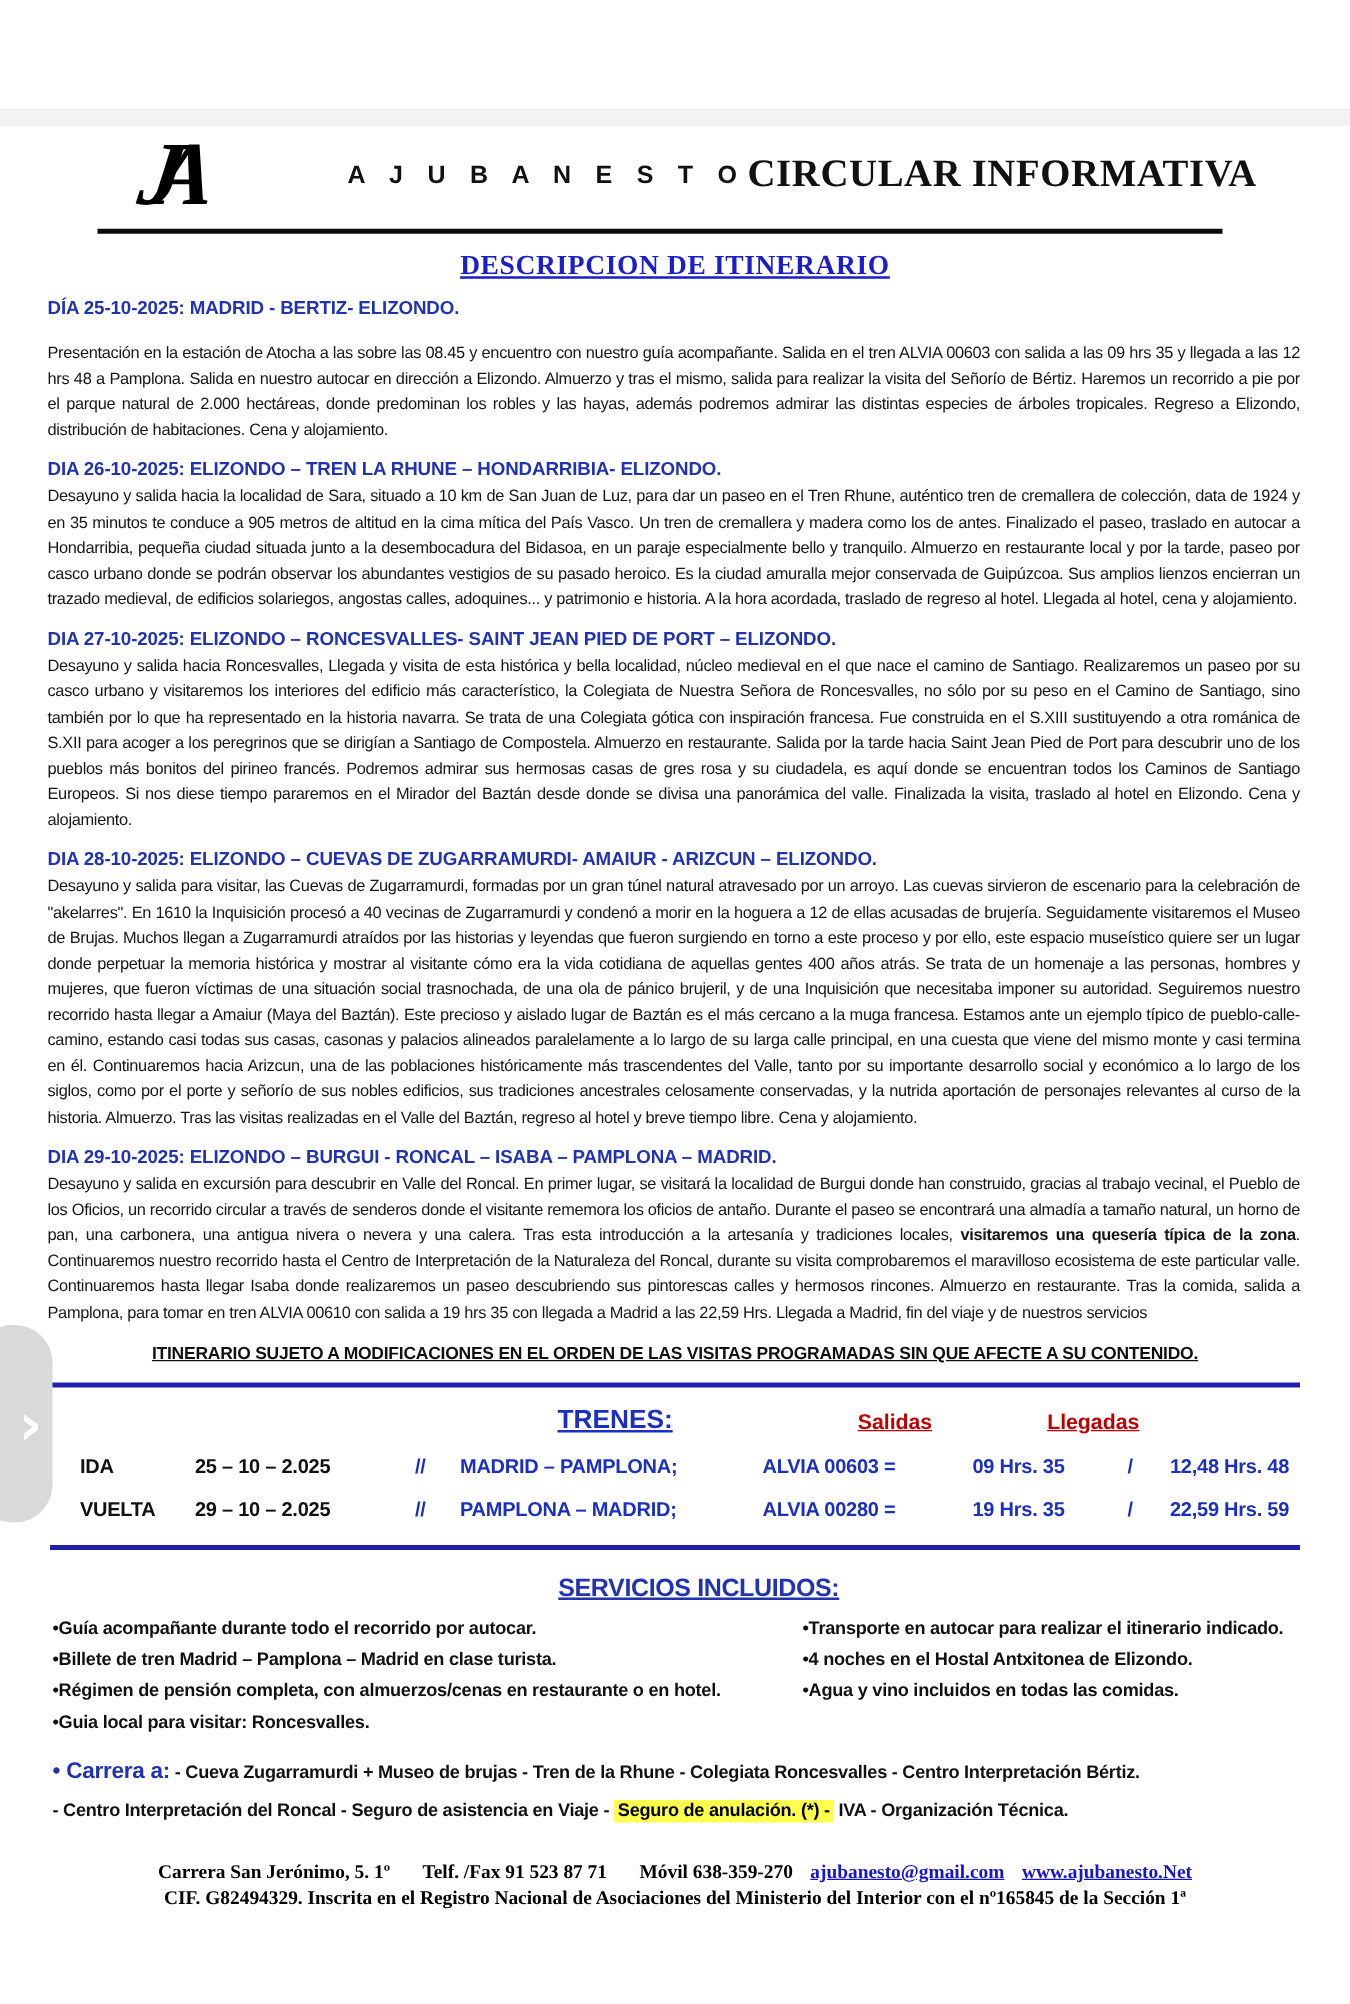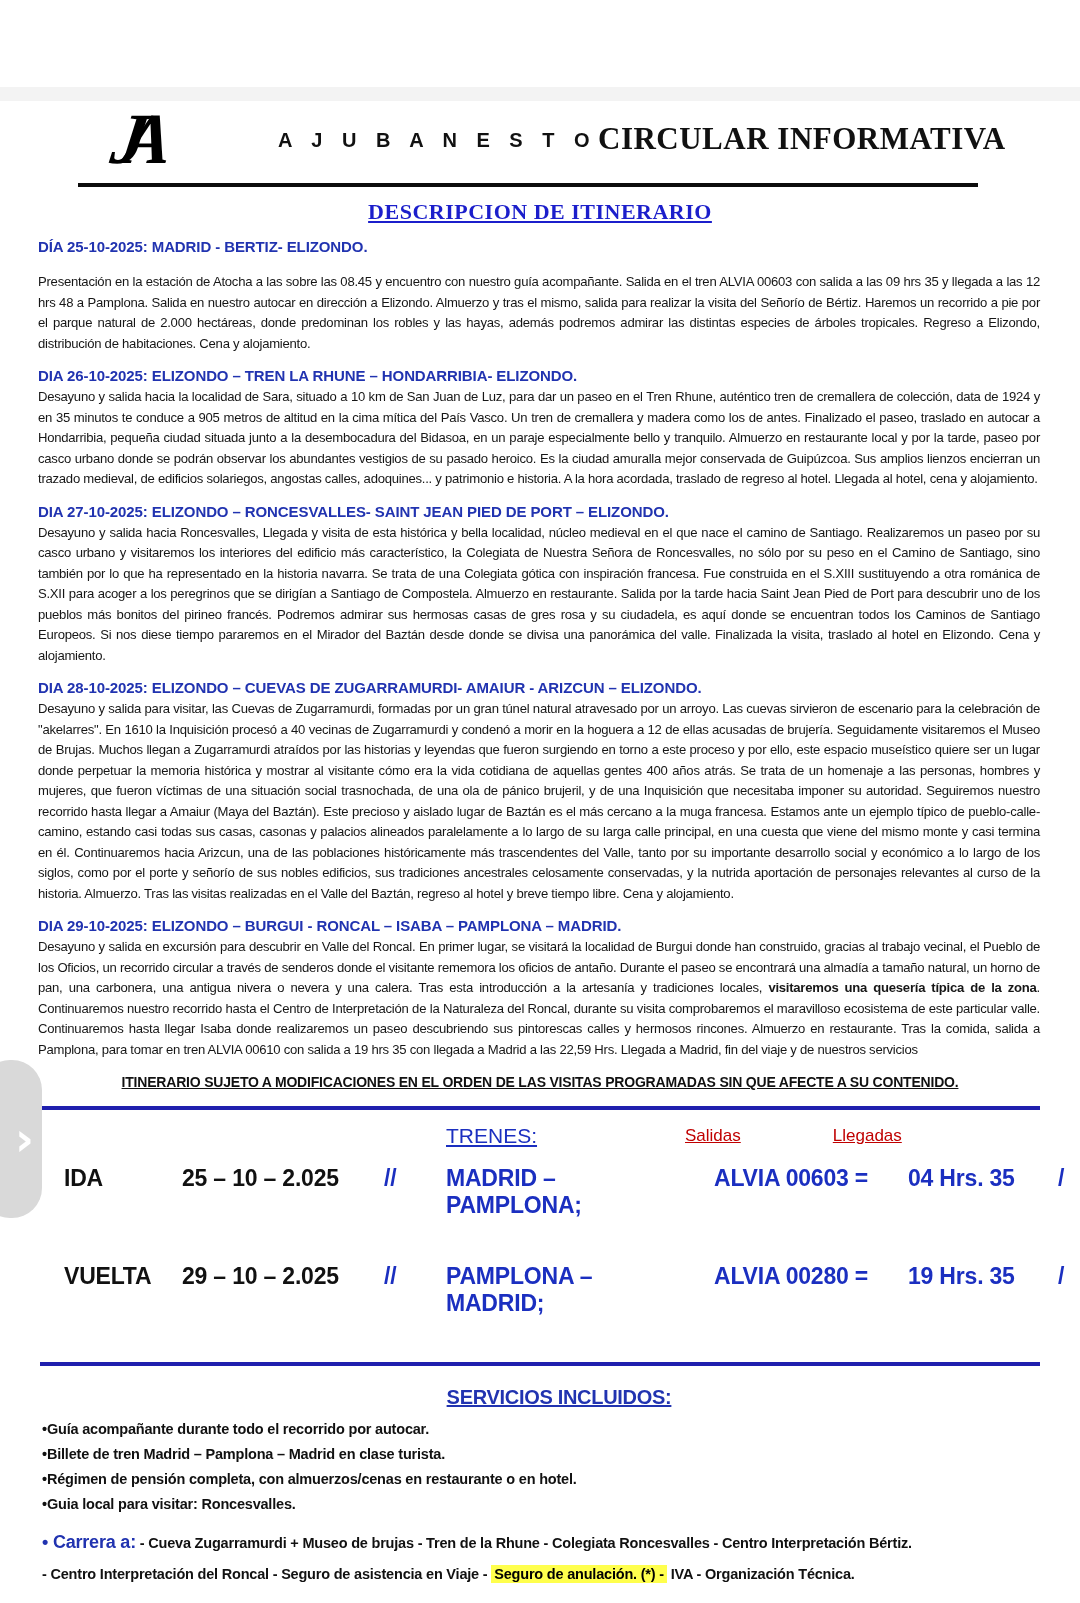--- a/index.html
+++ b/index.html
@@ -50,30 +50,29 @@
   .notice{
     margin:14px 40px 0 40px;text-align:center;font-size:14px;font-weight:bold;
     text-decoration:underline;letter-spacing:-0.2px;
   }
   
   .trains{
     margin:16px 40px 0 40px;
     border-top:4px solid var(--rule-blue);border-bottom:4px solid var(--rule-blue);
     padding:14px 0 18px 0;
   }
-  .trains-head{display:flex;align-items:center;font-weight:normal;}
+  .trains-head{display:flex;align-items:flex-end;font-weight:bold;}
   .trains-title{font-size:21px;color:var(--train-blue);text-decoration:underline;margin-left:406px;}
   .col-head{font-size:17px;color:var(--accent-red);text-decoration:underline;}
   .col-salidas{margin-left:148px;}
   .col-llegadas{margin-left:92px;}
   .train-row{
     display:grid;grid-template-columns:92px 176px 36px 242px 168px 124px 34px auto;
-    padding-left:24px;margin-top:17px;font-size:23px;font-weight:bold;align-items:baseline;
+    padding-left:24px;margin-top:17px;font-size:16px;font-weight:bold;align-items:baseline;
     letter-spacing:-0.2px;
-    gap:26px;
   }
   .train-row .black{color:var(--ink);}
   .train-row .blue{color:var(--train-blue);}
   
   .services-h{
     margin:20px 0 12px 38px;font-size:20px;font-weight:bold;
     color:var(--heading-blue);text-decoration:underline;letter-spacing:-0.3px;text-align:center;
   }
   .services-cols{display:flex;margin:0 30px 0 42px;font-weight:bold;font-size:14.5px;letter-spacing:-0.2px;}
   .svc-col{margin:0;padding:0;}
@@ -154,21 +153,21 @@
     <span class="trains-title">TRENES:</span>
     <span class="col-head col-salidas">Salidas</span>
     <span class="col-head col-llegadas">Llegadas</span>
   </div>
   <div class="train-row">
     <span class="black">IDA</span>
     <span class="black">25 – 10 – 2.025</span>
     <span class="blue">//</span>
     <span class="blue">MADRID – PAMPLONA;</span>
     <span class="blue">ALVIA  00603  =</span>
-    <span class="blue">04  Hrs. 35</span>
+    <span class="blue">09  Hrs. 35</span>
     <span class="blue">/</span>
     <span class="blue">12,48 Hrs. 48</span>
   </div>
   <div class="train-row">
     <span class="black">VUELTA</span>
     <span class="black">29 – 10 – 2.025</span>
     <span class="blue">//</span>
     <span class="blue">PAMPLONA – MADRID;</span>
     <span class="blue">ALVIA  00280  =</span>
     <span class="blue">19  Hrs. 35</span>
@@ -179,20 +178,25 @@
 
 <h2 class="services-h">SERVICIOS INCLUIDOS:</h2>
 
 <div class="services-cols">
   <ul class="svc-col left">
     <li>Guía acompañante durante todo el recorrido por autocar.</li>
     <li>Billete de tren Madrid – Pamplona – Madrid en clase turista.</li>
     <li>Régimen de pensión completa, con almuerzos/cenas en restaurante o en hotel.</li>
     <li>Guia local para visitar: Roncesvalles.</li>
   </ul>
+  <ul class="svc-col right">
+    <li>Transporte en autocar para realizar el itinerario indicado.</li>
+    <li>4 noches en el Hostal Antxitonea de Elizondo.</li>
+    <li>Agua y vino incluidos en todas las comidas.</li>
+  </ul>
 </div>
 
 <div class="entradas">
   <p><span class="ent-label">• Carrera a:</span> <span>- Cueva Zugarramurdi + Museo de brujas  -  Tren de la Rhune -  Colegiata Roncesvalles - Centro Interpretación Bértiz.</span></p>
   <p class="ent-line2"><span>-  Centro Interpretación del Roncal  -  Seguro de asistencia en Viaje  - </span><mark>Seguro de anulación. (*) -</mark><span>  IVA -  Organización Técnica.</span></p>
 </div>
 
 <div class="footer">
   <p>
     <span>Carrera San Jerónimo, 5. 1º</span><span class="gap-m"></span><span>Telf. /Fax  91 523 87 71</span><span class="gap-m"></span><span>Móvil  638-359-270</span><span class="gap-s"></span><a href="#">ajubanesto@gmail.com</a><span class="gap-s"></span><a href="#">www.ajubanesto.Net</a>

